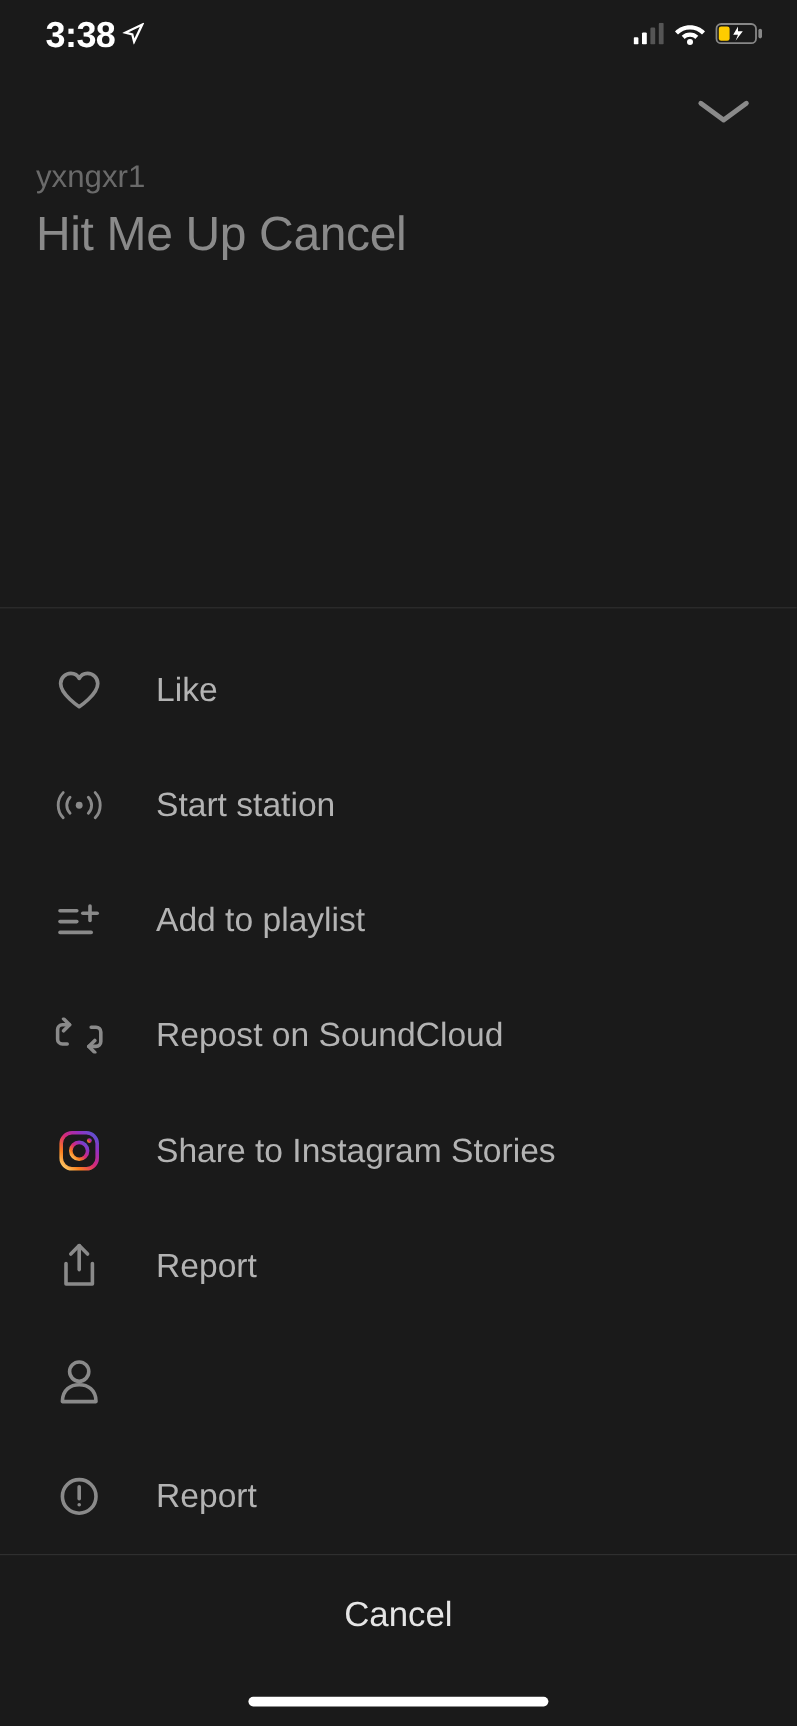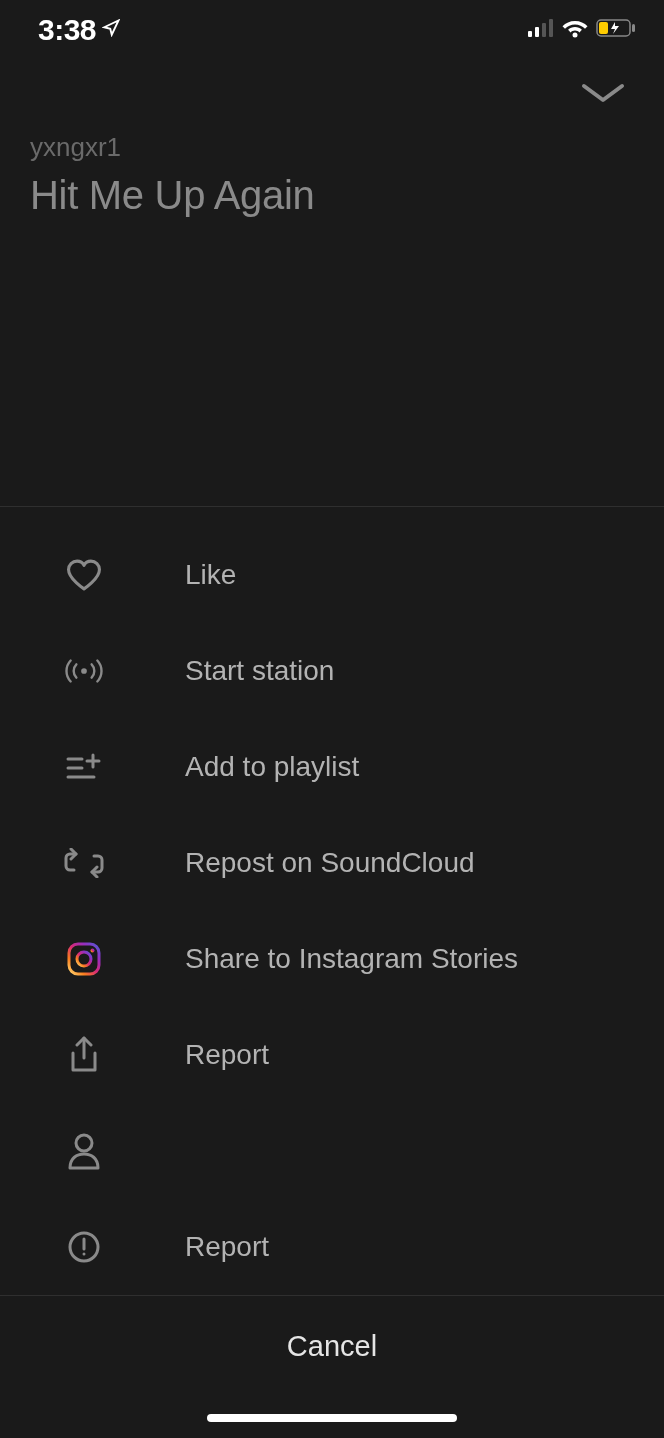--- a/index.html
+++ b/index.html
@@ -53,23 +53,22 @@
 
     .menu {
       padding: 20px 0 0 0;
       display: flex;
       flex-direction: column;
     }
     .menu-item {
       display: flex;
       align-items: center;
       height: 96px;
-      padding-left: 64px;
+      padding-left: 46px;
       cursor: pointer;
-      gap: 37px;
     }
     .menu-icon {
       width: 40px;
       height: 40px;
       display: flex;
       align-items: center;
       justify-content: center;
       flex-shrink: 0;
     }
     .menu-label {
@@ -144,21 +143,21 @@
   </div>
 </div>
 
 <div class="header">
   <div class="chevron">
     <svg width="46" height="26" viewBox="0 0 46 26" fill="none" stroke="#8a8a8a" stroke-width="4" stroke-linecap="round" stroke-linejoin="round">
       <polyline points="4,6 23,20 42,6"></polyline>
     </svg>
   </div>
   <div class="artist-name">yxngxr1</div>
-  <div class="track-title">Hit Me Up Again</div>
+  <div class="track-title">Hit Me Up Cancel</div>
 </div>
 
 <div class="divider"></div>
 
 <div class="menu">
 
   <div class="menu-item">
     <span class="menu-icon">
       <svg width="38" height="34" viewBox="0 0 24 22" fill="none" stroke="#8a8a8a" stroke-width="2" stroke-linejoin="round">
         <path d="M12 20 C12 20 2 13.5 2 7.5 C2 4.5 4.5 2 7.5 2 C9.5 2 11.2 3.1 12 4.7 C12.8 3.1 14.5 2 16.5 2 C19.5 2 22 4.5 22 7.5 C22 13.5 12 20 12 20 Z"></path>

